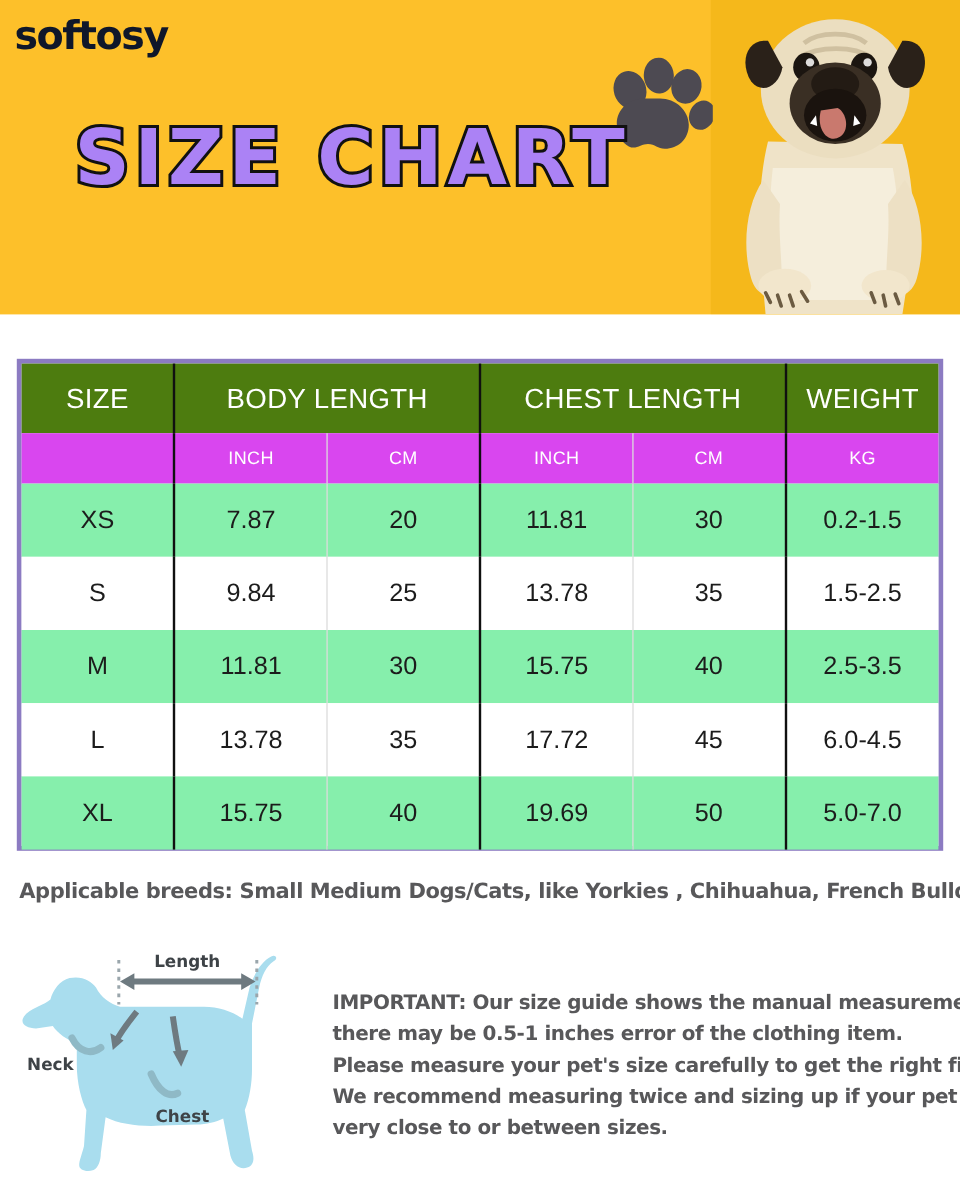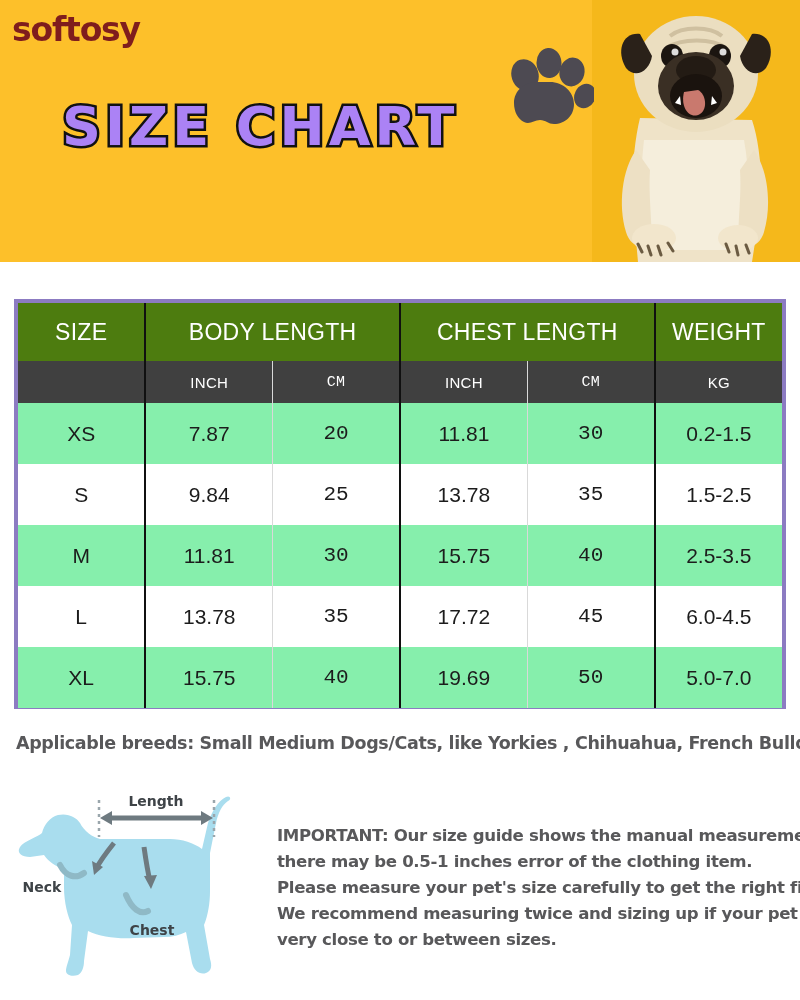--- a/index.html
+++ b/index.html
@@ -23,31 +23,31 @@
   }
 
   .logo {
     position: absolute;
     left: 12px;
     top: 10px;
     font-family: "DejaVu Sans", sans-serif;
     font-weight: bold;
     font-size: 33px;
     letter-spacing: -1.2px;
-    color: #7f1d1d;
+    color: #0f172a;
     z-index: 6;
   }
 
   .title {
     position: absolute;
     left: 62px;
     top: 95px;
     font-family: "DejaVu Sans", sans-serif;
     font-weight: bold;
-    font-size: 54px;
+    font-size: 64px;
     letter-spacing: 4px;
     color: #AB82F5;
     -webkit-text-stroke: 5px #111111;
     paint-order: stroke fill;
     z-index: 5;
     white-space: nowrap;
   }
 
   .paw {
     position: absolute;
@@ -93,36 +93,36 @@
   }
   .hdr-main {
     background: #4d7c0f;
     color: #ffffff;
     font-size: 23px;
     font-weight: normal;
     height: 58px;
     letter-spacing: 0.3px;
   }
   .hdr-sub {
-    background: #404040;
+    background: #d946ef;
     color: #ffffff;
     font-size: 15px;
     font-weight: normal;
     height: 42px;
     letter-spacing: 0.3px;
   }
   .cell {
     font-size: 21px;
     color: #1c1c1c;
     height: 61px;
   }
   tr.odd td { background: #86efac; }
   tr.even td { background: #ffffff; }
   .vsep { border-left: 2px solid #101010; margin-top: 12px; }
-  .vsep-thin { border-left: 1px solid #d9d9d9; font-family: Liberation Mono, monospace; }
+  .vsep-thin { border-left: 1px solid #d9d9d9; }
   .hdr-main.vsep, .hdr-sub.vsep, td.vsep { border-left: 2px solid #101010; }
 
   
   .breeds {
     position: absolute;
     left: 16px;
     top: 733px;
     font-family: "DejaVu Sans", sans-serif;
     font-weight: bold;
     font-size: 17.5px;

